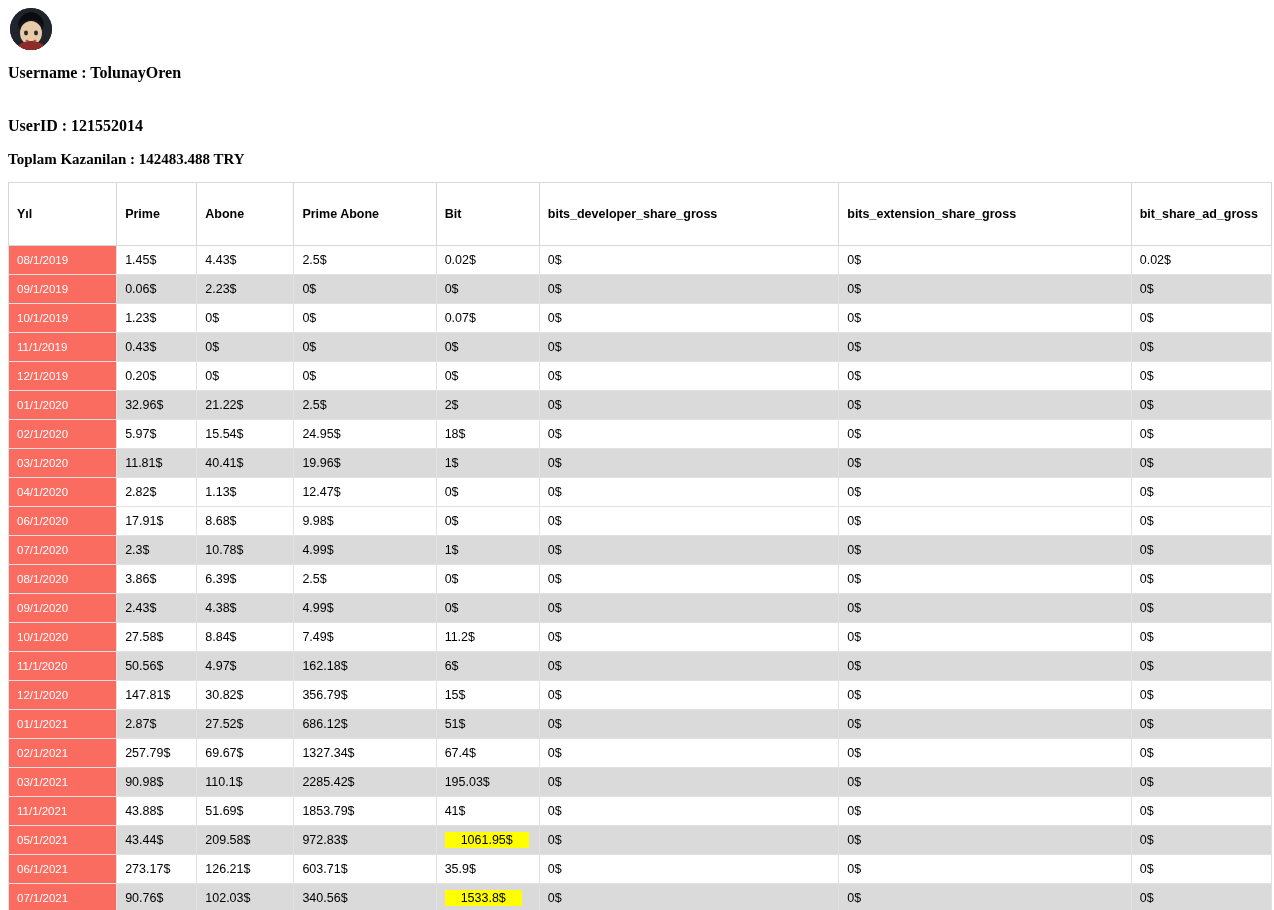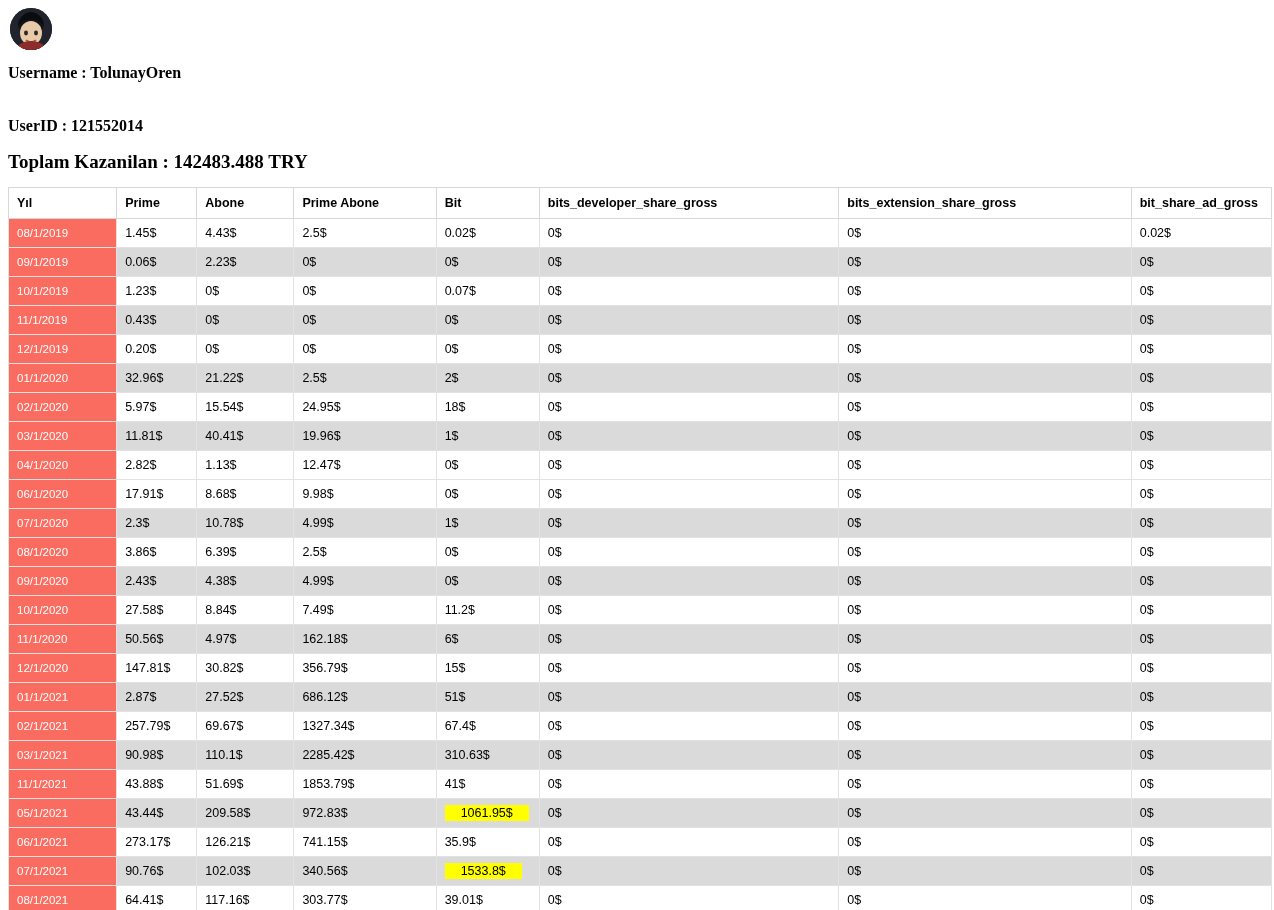--- a/index.html
+++ b/index.html
@@ -30,35 +30,35 @@
   h1.user-line, h1.userid-line {
     font-family: "Liberation Serif", serif;
     font-weight: bold;
     font-size: 16px;
     margin: 14px 0 0 8px;
   }
   h1.userid-line { margin-top: 35px; }
   .total-line {
     font-family: "Liberation Serif", serif;
     font-weight: bold;
-    font-size: 19px;
+    font-size: 15px;
     margin: 16px 0 14px 8px;
   }
   table.earnings {
     border-collapse: collapse;
     width: 1264px;
     margin: 0 0 0 8px;
     font-size: 12.5px;
     table-layout: fixed;
   }
   table.earnings th {
     text-align: left;
     font-weight: bold;
     font-size: 12.5px;
-    padding: 8px 8px;
+    padding: 24px 8px;
     border: 1px solid #d8d8d8;
     background: #ffffff;
     white-space: nowrap;
     overflow: hidden;
   }
   table.earnings td {
     padding: 7px 8px;
     border: 1px solid #e2e2e2;
     background: #ffffff;
     white-space: nowrap;
@@ -311,21 +311,21 @@
           <td>67.4$</td>
           <td>0$</td>
           <td>0$</td>
           <td>0$</td>
         </tr>
         <tr class="alt">
           <td class="month">03/1/2021</td>
           <td>90.98$</td>
           <td>110.1$</td>
           <td>2285.42$</td>
-          <td>310.63$</td>
+          <td>195.03$</td>
           <td>0$</td>
           <td>0$</td>
           <td>0$</td>
         </tr>
         <tr>
           <td class="month">11/1/2021</td>
           <td>43.88$</td>
           <td>51.69$</td>
           <td>1853.79$</td>
           <td>41$</td>
@@ -340,21 +340,21 @@
           <td>972.83$</td>
           <td><span class="hl">1061.95$</span></td>
           <td>0$</td>
           <td>0$</td>
           <td>0$</td>
         </tr>
         <tr>
           <td class="month">06/1/2021</td>
           <td>273.17$</td>
           <td>126.21$</td>
-          <td>741.15$</td>
+          <td>603.71$</td>
           <td>35.9$</td>
           <td>0$</td>
           <td>0$</td>
           <td>0$</td>
         </tr>
         <tr class="alt">
           <td class="month">07/1/2021</td>
           <td>90.76$</td>
           <td>102.03$</td>
           <td>340.56$</td>

